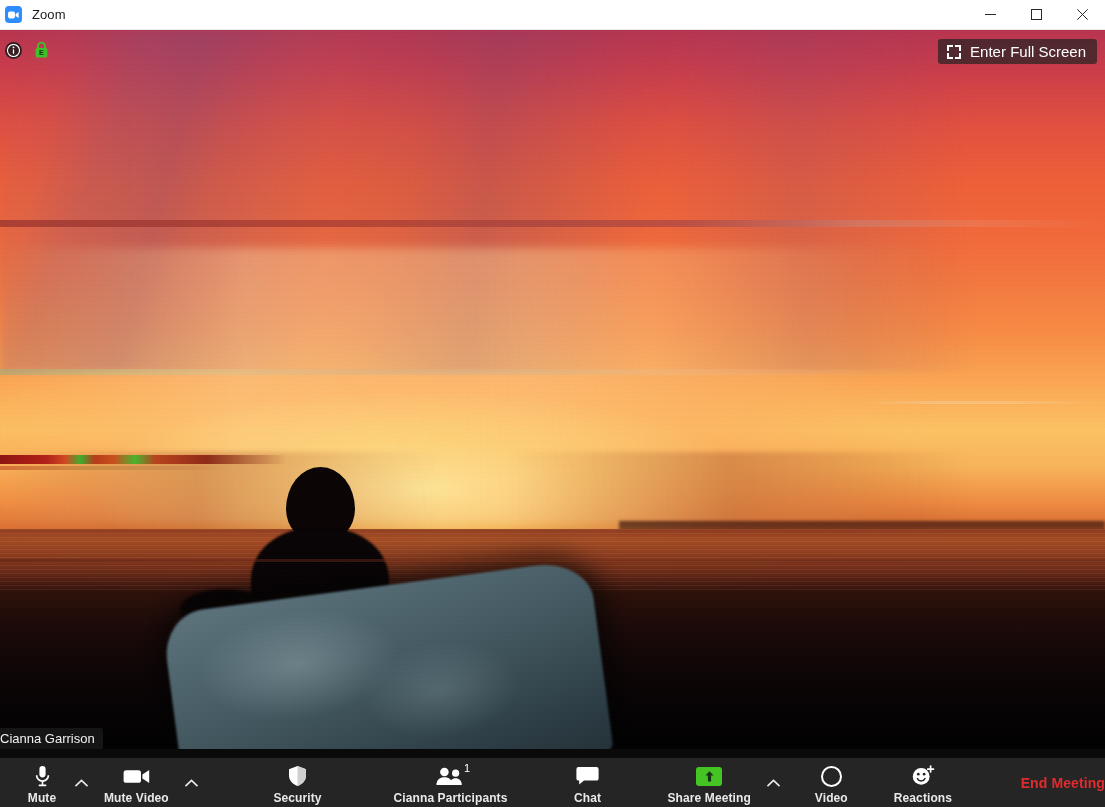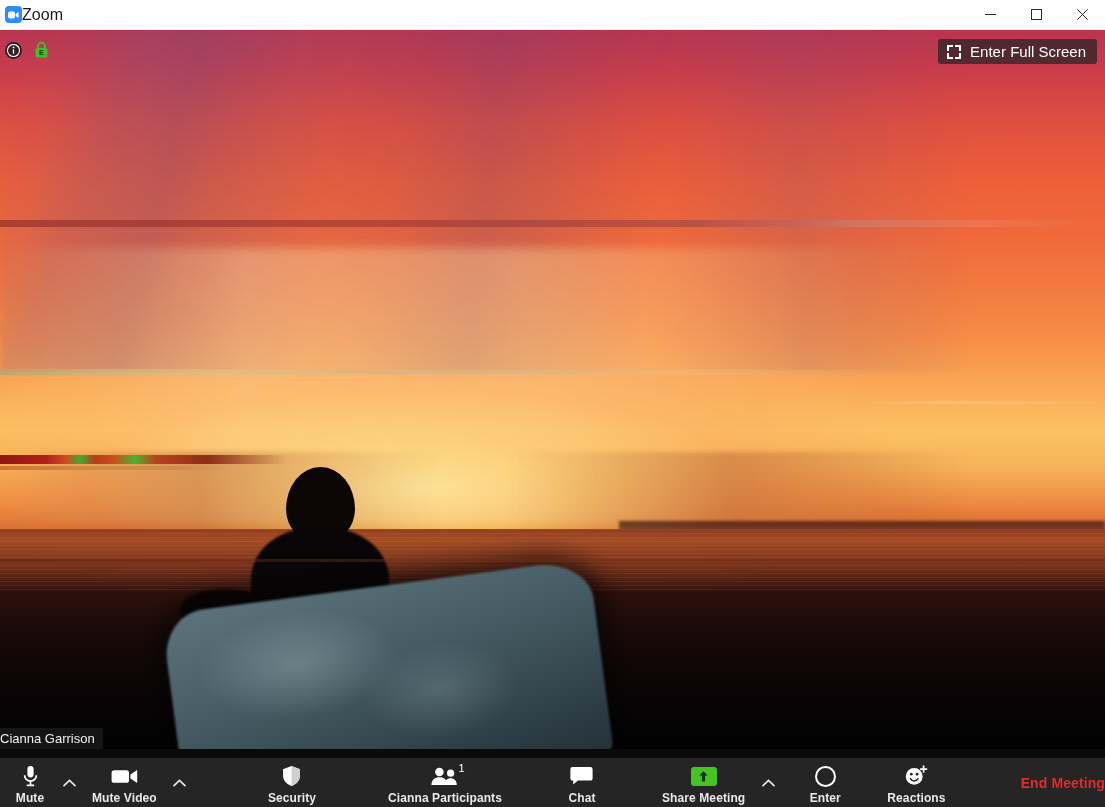--- a/index.html
+++ b/index.html
@@ -33,21 +33,22 @@
   }
   .tb-logo {
     width: 17px; height: 17px;
     margin-left: 5px;
     border-radius: 4px;
     background: #2D8CFF;
     display: flex; align-items: center; justify-content: center;
   }
   .tb-logo svg { display: block; }
   .tb-title {
-    font-size: 16px;
+    margin-left: 10px;
+    font-size: 13px;
     color: #1b1b1b;
     letter-spacing: .1px;
   }
   .tb-spacer { flex: 1; }
   .tb-btn {
     width: 46px; height: 30px;
     display: flex; align-items: center; justify-content: center;
     color: #2a2a2a;
   }
   .tb-btn svg { display: block; }
@@ -307,21 +308,21 @@
   
   .toolbar {
     position: absolute;
     left: 0; bottom: 0;
     width: 1105px;
     height: 49px;
     background: #252526;
     display: flex;
     align-items: flex-start;
   }
-  .tool-left  { display: flex; align-items: flex-start; padding-left: 4px; }
+  .tool-left  { display: flex; align-items: flex-start; padding-left: 16px; }
   .tool-mid   { display: flex; align-items: flex-start; flex: 1; justify-content: center; gap: 0; }
   .tool-right { display: flex; align-items: center; height: 49px; }
 
   .tool {
     position: relative;
     display: flex;
     flex-direction: column;
     align-items: center;
     justify-content: flex-start;
     padding: 6px 10px 0 10px;
@@ -554,21 +555,21 @@
       <div class="caret">
         <svg width="13" height="8" viewBox="0 0 13 8">
           <path d="M1 6.6 L6.5 1.4 L12 6.6" fill="none" stroke="#e9e9ea" stroke-width="1.7" stroke-linecap="round"></path>
         </svg>
       </div>
 
       <div class="tool" style="margin-left:18px;margin-right:26px">
         <div class="ico">
           <div class="rec-ring"></div>
         </div>
-        <div class="lbl">Enter</div>
+        <div class="lbl">Video</div>
       </div>
 
       <div class="tool">
         <div class="ico">
           <svg width="24" height="22" viewBox="0 0 24 22">
             <circle cx="10.2" cy="11.4" r="8.4" fill="#fff"></circle>
             <circle cx="7.3" cy="9.2" r="1.35" fill="#252526"></circle>
             <circle cx="13.1" cy="9.2" r="1.35" fill="#252526"></circle>
             <path d="M6.4 13.6 a4.3 4.3 0 0 0 7.6 0" fill="none" stroke="#252526" stroke-width="1.5" stroke-linecap="round"></path>
             <path d="M19.6 1.2 V7.0 M16.7 4.1 H22.5" stroke="#fff" stroke-width="1.7" stroke-linecap="round"></path>

